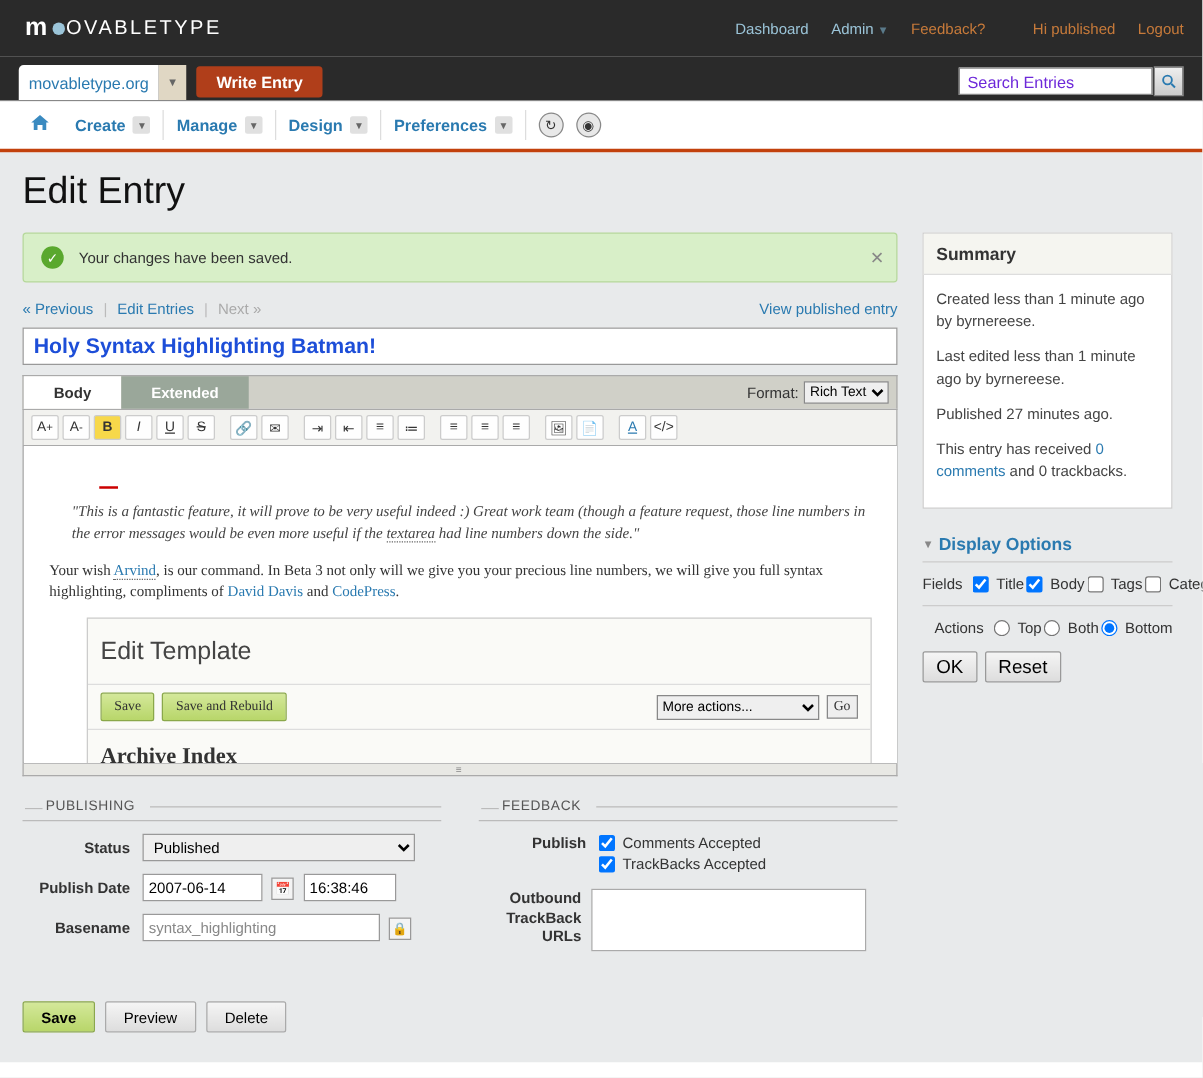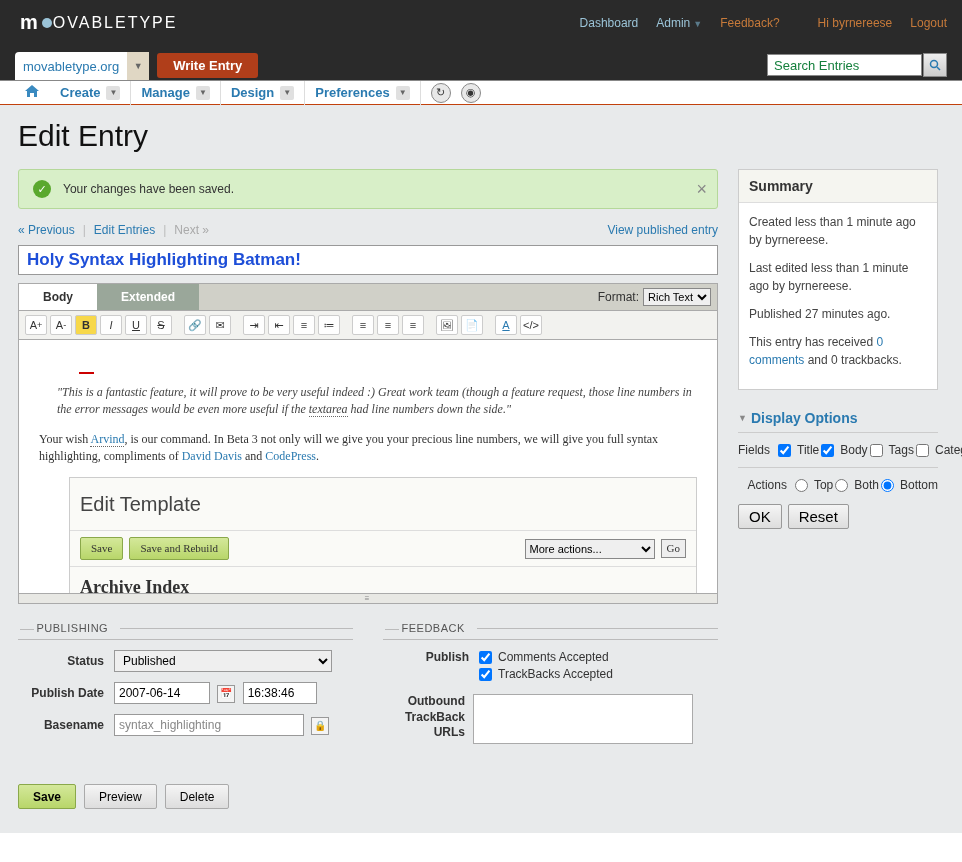--- a/index.html
+++ b/index.html
@@ -14,24 +14,24 @@
 .top-links a { color: #9bc4d8; font-size: 12px; }
 .top-link-orange { color: #c77a3a !important; }
 .chev { font-size: 9px; color: #5a7a8a; margin-left: 3px; }
 
 .nav-row { background: #2a2a2a; height: 36px; display: flex; align-items: flex-end; padding: 0 15px; border-bottom: 1px solid #888; }
 .blog-sel { background: #fff; height: 28px; display: flex; align-items: center; padding: 0 8px; font-size: 13px; color: #2a7ab0; border-top-left-radius: 4px; }
 .blog-sel-arrow { background: #e0d7c4; height: 28px; width: 22px; display: flex; align-items: center; justify-content: center; font-size: 9px; color: #666; }
 .write-btn { background: #b03e1a; color: #fff; height: 25px; display: flex; align-items: center; padding: 0 16px; margin-left: 8px; font-weight: bold; font-size: 13px; border-radius: 3px; margin-bottom: 2px; }
 .spacer { flex: 1; }
 .search-box { display: flex; align-items: center; margin-bottom: 3px; }
-.search-box input { height: 22px; width: 155px; border: 1px solid #888; padding: 0 6px; font-size: 13px; color: #15803d; }
+.search-box input { height: 22px; width: 155px; border: 1px solid #888; padding: 0 6px; font-size: 13px; color: #6d28d9; }
 .search-btn { height: 24px; width: 24px; background: linear-gradient(#eee,#ccc); border: 1px solid #888; display: flex; align-items: center; justify-content: center; margin-left: 1px; }
 
-.menu-bar { background: #fff; height: 24px; border-bottom: 1px solid #c2410c; display: flex; align-items: center; padding: 0 14px; gap: 0; }
+.menu-bar { background: #fff; height: 41px; border-bottom: 3px solid #c2410c; display: flex; align-items: center; padding: 0 14px; gap: 0; }
 .menu-home { color: #3a8ac0; font-size: 16px; padding: 0 10px; }
 .menu-item { color: #2a7ab0; font-weight: bold; font-size: 13px; padding: 0 10px; display: flex; align-items: center; border-right: 1px solid #ddd; height: 24px; }
 .menu-item:first-of-type { border-left: 1px solid #ddd; }
 .menu-arrow { background: #e0e0e0; width: 14px; height: 14px; display: flex; align-items: center; justify-content: center; font-size: 8px; margin-left: 6px; border-radius: 2px; color: #666; }
 .menu-icon { width: 20px; height: 20px; border-radius: 50%; border: 1px solid #888; background: #e8e8e8; margin-left: 10px; display: flex; align-items: center; justify-content: center; font-size: 11px; }
 
 .page-body { background: #e8eaeb; padding: 14px 18px 24px 18px; min-height: 700px; }
 .page-title { font-size: 30px; font-weight: normal; color: #111; margin-bottom: 16px; }
 
 .columns { display: flex; gap: 20px; align-items: flex-start; }
@@ -120,21 +120,21 @@
 
 <div class="top-bar">
   <div class="logo">
     <span class="logo-m">m<span class="logo-circle"></span></span>
       <span>OVABLETYPE</span>
   </div>
   <div class="top-links">
     <a>Dashboard</a>
     <a><span>Admin</span><span class="chev">▼</span></a>
     <a class="top-link-orange">Feedback?</a>
-    <a class="top-link-orange" style="margin-left:20px;">Hi byrnereese</a>
+    <a class="top-link-orange" style="margin-left:20px;">Hi published</a>
     <a class="top-link-orange">Logout</a>
   </div>
 </div>
 
 <div class="nav-row">
   <div class="blog-sel">movabletype.org</div>
   <div class="blog-sel-arrow">▼</div>
   <div class="write-btn">Write Entry</div>
   <div class="spacer"></div>
   <div class="search-box">

